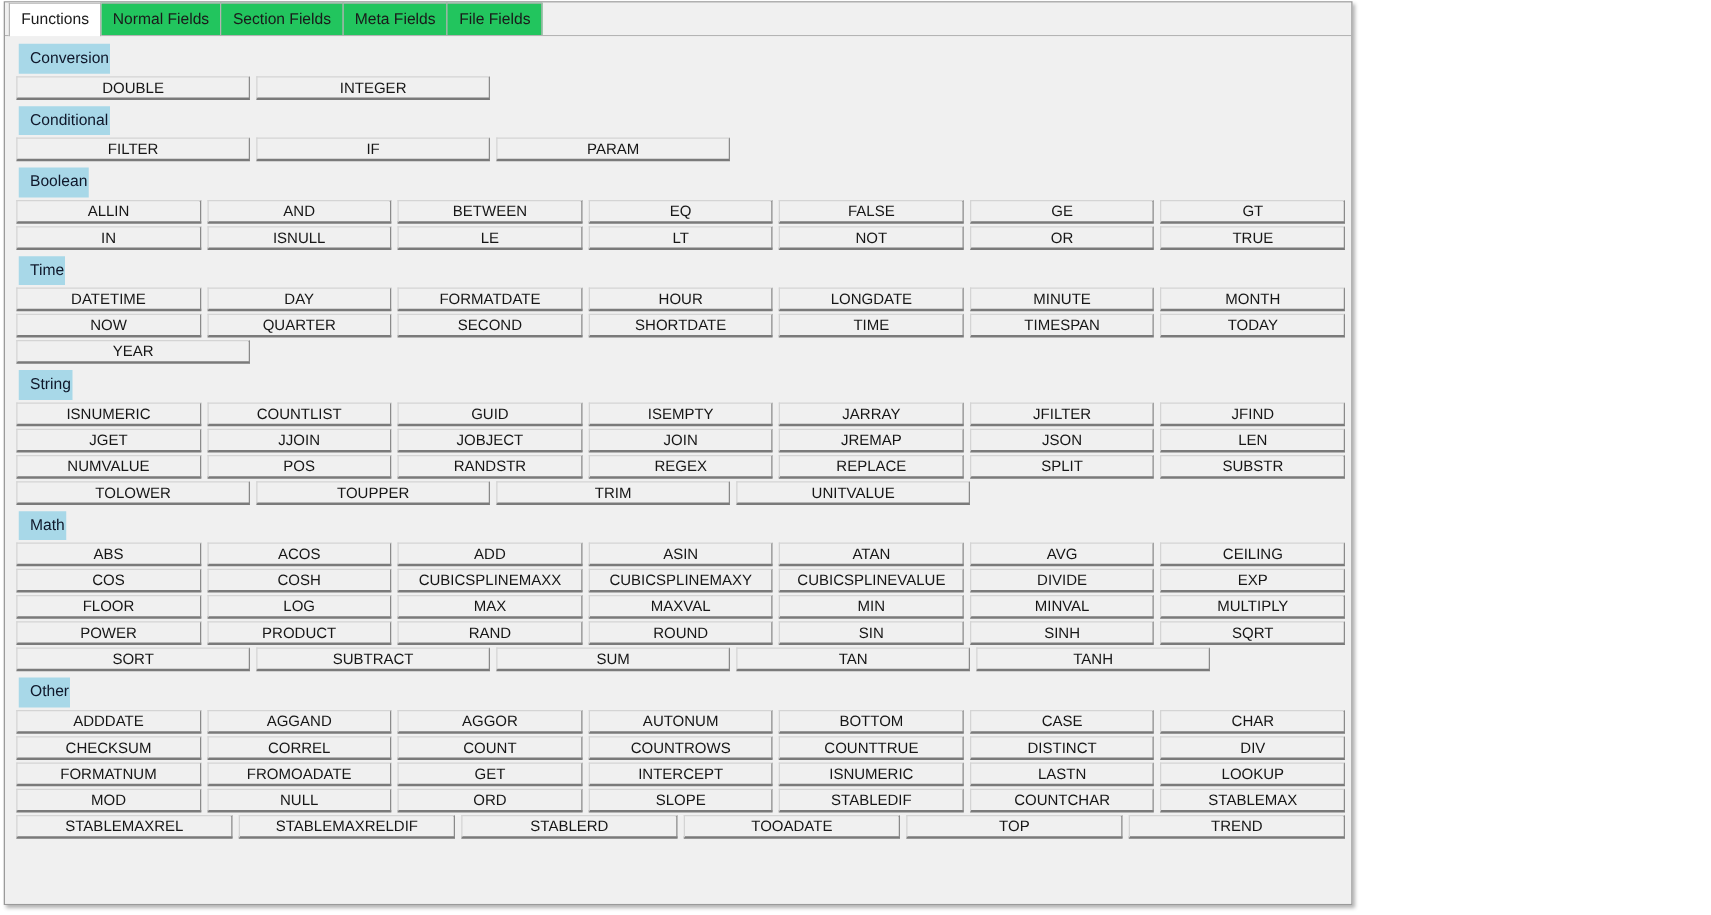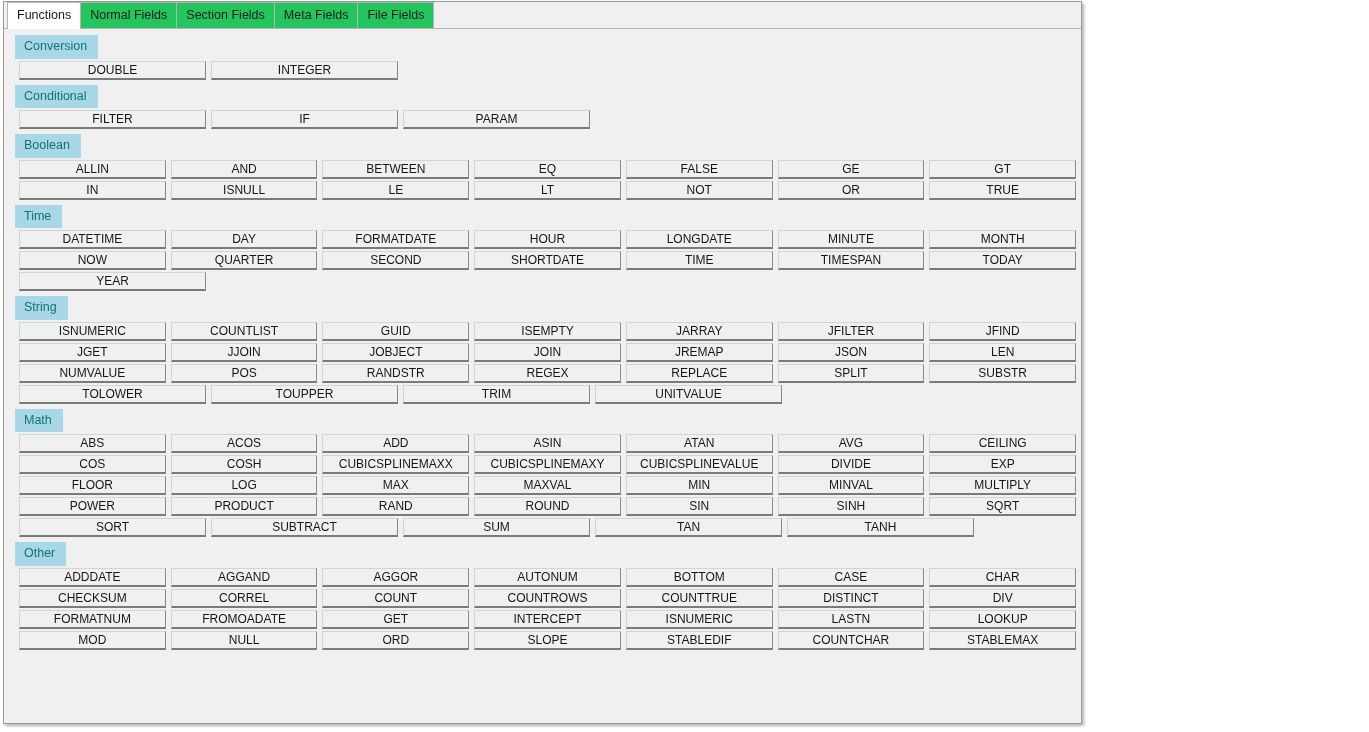--- a/index.html
+++ b/index.html
@@ -73,33 +73,33 @@
     overflow: hidden;
     padding-top: 3px;
     box-sizing: border-box;
   }
 
   .section { margin: 0; }
 
   .section-header {
     display: inline-block;
     background: #a8d8e8;
-    color: #0f766e;
+    color: #0f172a;
     font-size: 12.5px;
     line-height: 1;
-    padding: 5px 11px 6px 9px;
+    padding: 5px 1px 6px 9px;
     margin-left: 11px;
     margin-top: 3px;
     margin-bottom: 2px;
     white-space: nowrap;
   }
 
   .btn-row {
     display: flex;
-    margin-left: 15px;
+    margin-left: 9px;
     margin-bottom: 2px;
   }
 
   .fn-btn {
     width: 187px;
     height: 19px;
     margin-right: 5px;
     background: #f0f0f0;
     border-top: 1px solid #d4d4d4;
     border-left: 1px solid #d4d4d4;
@@ -270,16 +270,23 @@
           <button class="fn-btn">LASTN</button>
           <button class="fn-btn">LOOKUP</button>
         </div><div class="btn-row">
           <button class="fn-btn">MOD</button>
           <button class="fn-btn">NULL</button>
           <button class="fn-btn">ORD</button>
           <button class="fn-btn">SLOPE</button>
           <button class="fn-btn">STABLEDIF</button>
           <button class="fn-btn">COUNTCHAR</button>
           <button class="fn-btn">STABLEMAX</button>
+        </div><div class="btn-row">
+          <button class="fn-btn">STABLEMAXREL</button>
+          <button class="fn-btn">STABLEMAXRELDIF</button>
+          <button class="fn-btn">STABLERD</button>
+          <button class="fn-btn">TOOADATE</button>
+          <button class="fn-btn">TOP</button>
+          <button class="fn-btn">TREND</button>
         </div></div>
     </div>
 
 </div>
 
 </body></html>

